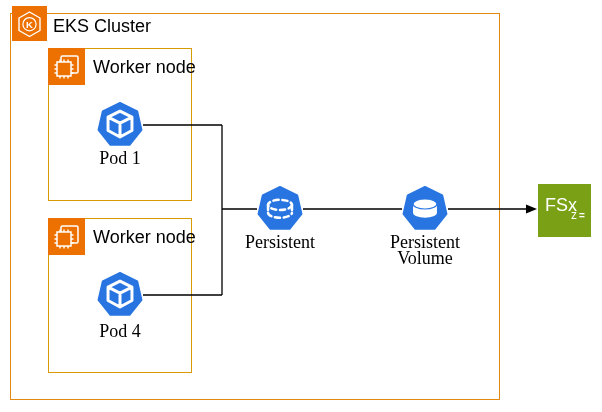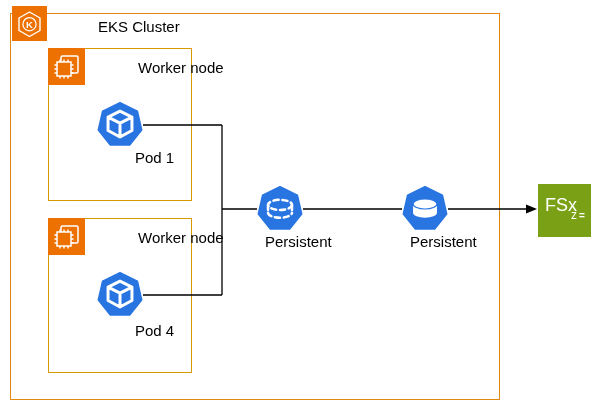--- a/index.html
+++ b/index.html
@@ -10,22 +10,22 @@
   .abs{position:absolute;}
   
   .outer-box{
     left:10px;top:13px;width:488px;height:385px;
     border:1.5px solid #E1880E;background:transparent;
   }
   .worker-box{
     width:142px;height:151px;border:1px solid #D79B00;background:transparent;
   }
   
-  .lbl{font-size:15px;line-height:15px;white-space:nowrap;margin-left:45px;}
-  .lbl-center{text-align:left;white-space:normal;line-height:16px;}
+  .lbl{font-size:18px;line-height:15px;white-space:nowrap;}
+  .lbl-center{text-align:center;white-space:normal;line-height:16px;font-family:Liberation Serif, serif;}
   
   .icon{display:block;}
   .fsx-icon{
     left:538px;top:184px;width:53px;height:53px;background:#7AA116;
     color:#fff;
   }
   .fsx-main{position:absolute;left:7px;top:12px;font-size:18px;line-height:18px;}
   .fsx-sub{position:absolute;left:33px;top:25px;font-size:12px;line-height:12px;}
   .fsx-bars{position:absolute;left:41px;top:26px;font-size:10px;font-weight:bold;letter-spacing:-1px;}
 </style>
@@ -92,20 +92,21 @@
     <div>Persistent</div>
   </div>
 
   <svg class="abs icon" style="left:402px;top:186px;" width="46" height="46" viewBox="0 0 100 100">
     <polygon points="50,2 87.5,20.1 96.8,60.7 70.8,93.2 29.2,93.2 3.2,60.7 12.5,20.1" fill="#2875E2" stroke="#2875E2" stroke-width="4" stroke-linejoin="round"></polygon>
     <path d="M24,39 L24,58 A26,11 0 0 0 76,58 L76,39 Z" fill="#ffffff"></path>
     <ellipse cx="50" cy="39" rx="26" ry="11" fill="#ffffff" stroke="#2875E2" stroke-width="2.5"></ellipse>
   </svg>
   <div class="abs lbl lbl-center" style="left:365px;top:234px;width:120px;">
     <div>Persistent</div>
+    <div>Volume</div>
   </div>
 
   <div class="abs fsx-icon">
     <span class="fsx-main">FSx</span>
     <span class="fsx-sub">z</span>
     <span class="fsx-bars">=</span>
   </div>
 
 </div>
 

